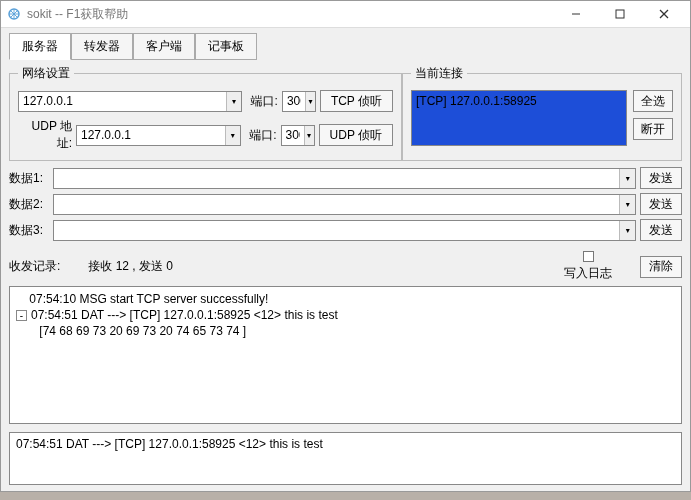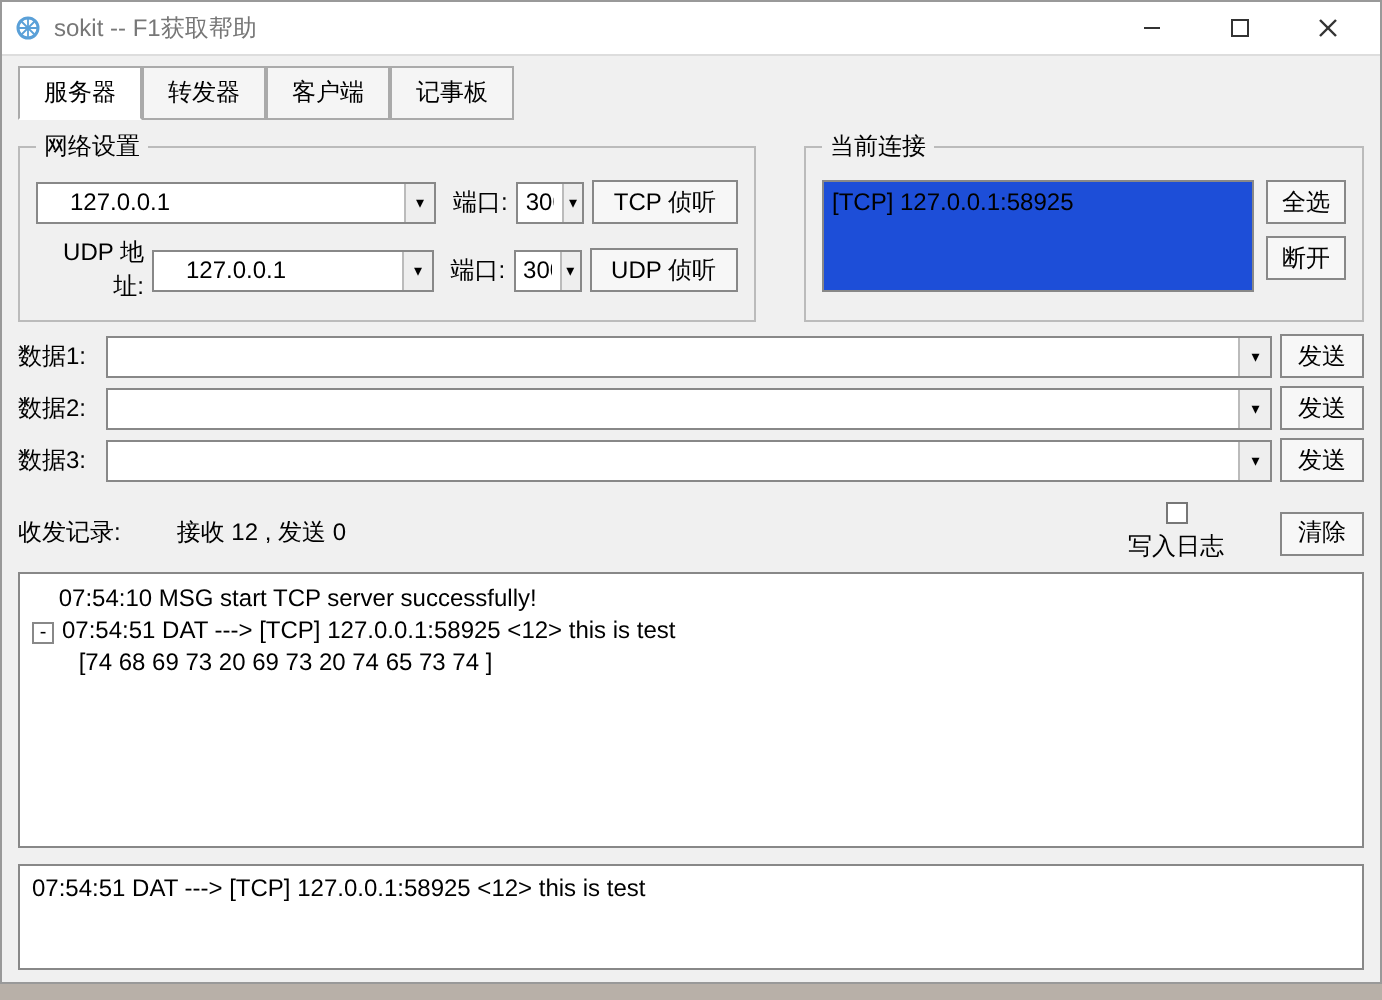--- a/index.html
+++ b/index.html
@@ -50,21 +50,21 @@
     margin-right: 0;
     position: relative;
     top: 1px;
     font-size: 12px;
   }
   .tab.active { background: #fff; border-bottom: 1px solid #fff; }
   .tabbody {
     margin: 0 8px 0 8px;
     padding: 6px 0 0 0;
   }
-  .row { display: flex; gap: 24px; }
+  .row { display: flex; gap: 0; }
   .fieldset {
     border: 1px solid #bbb;
     padding: 8px 8px 8px 8px;
     position: relative;
   }
   .fieldset > legend {
     font-size: 12px;
     padding: 0 4px;
     background: #f0f0f0;
     color: #000;
@@ -73,21 +73,21 @@
   .fs-conn { width: 280px; }
   .net-row { display:flex; align-items:center; gap:4px; margin-bottom:6px; }
   .net-row:last-child{margin-bottom:0;}
   .lbl { width: 54px; text-align: right; }
   .combo {
     display:flex; align-items:center;
     border:1px solid #888; background:#fff; height:21px;
   }
   .combo input { border:none; outline:none; font-size:12px; padding:0 4px; height:19px; width:100%; }
   .combo .arrow { width:16px; height:19px; border-left:1px solid #bbb; background:#eee; display:flex;align-items:center;justify-content:center; font-size:8px;}
-  .addr { flex:1; min-width: 80px; padding-left: 12px;}
+  .addr { flex:1; min-width: 80px;}
   .portlbl { width:32px; text-align:right;}
   .port { width:34px; }
   .btn {
     height:22px; min-width:64px; padding:0 10px;
     border:1px solid #888; background:#f7f7f7;
     font-size:12px; display:inline-flex; align-items:center; justify-content:center;
   }
   .conn-inner{ display:flex; gap:6px; height:56px;}
   .conn-list{ flex:1; border:1px solid #888; background:#1d4ed8; padding:3px 4px; font-size:12px; overflow:auto;}
   .conn-btns{ display:flex; flex-direction:column; gap:6px;}

